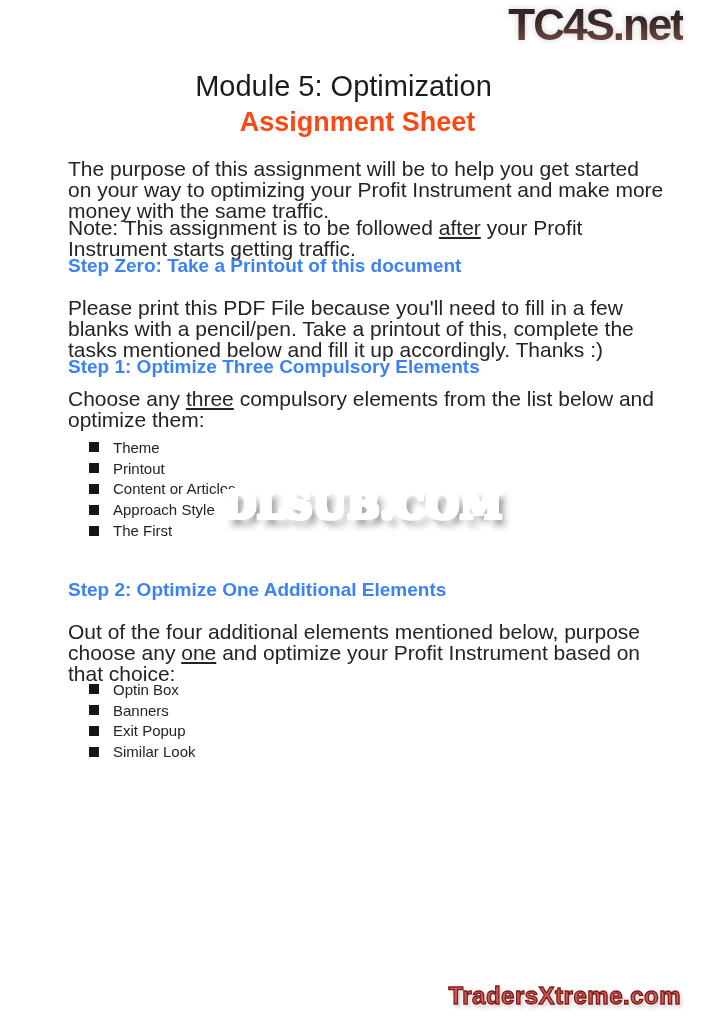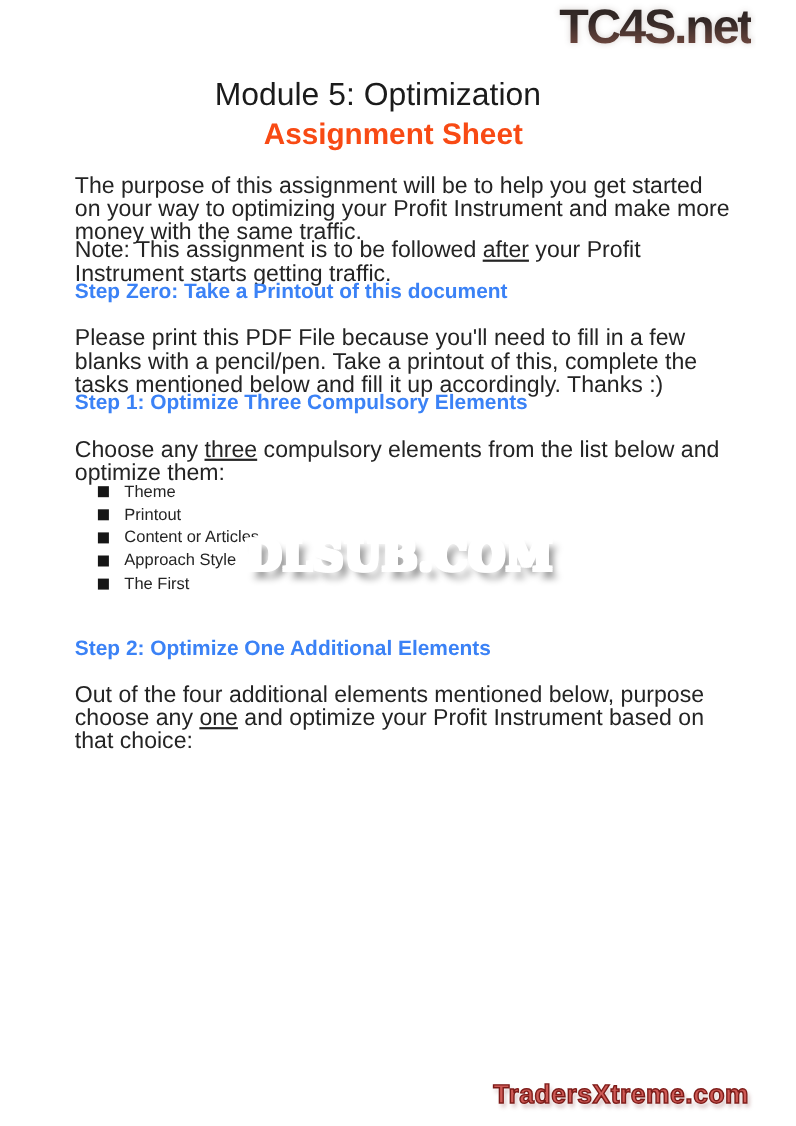--- a/index.html
+++ b/index.html
@@ -69,21 +69,21 @@
     color:#ce5a56;
     -webkit-text-stroke:1.3px #7c1b18;
     text-shadow:0 0 2px #ffffff,0 0 4px #ffffff,2px 3px 4px rgba(110,30,30,0.35);
   }
   
   .p-intro{top:158px;}
   .p-note{top:217px;}
   .h-step0{top:255px;}
   .p-step0{top:297px;}
   .h-step1{top:356px;}
-  .p-step1{top:398px;}
+  .p-step1{top:388px;}
   .list1{top:437px;}
   .h-step2{top:579px;}
   .p-step2{top:621px;}
   .list2{top:679px;}
 </style>
 </head>
 <body>
 
 <div class="page">
 
@@ -123,16 +123,34 @@
         <span class="sq"></span>
         <span>The First</span>
       </li>
   </ul>
 
   <div class="wm-center">DLSUB.COM</div>
 
   <div class="step-heading h-step2">Step 2: Optimize One Additional Elements</div>
   <div class="para p-step2"><span>Out of the four additional elements mentioned below, purpose choose any </span><span class="u">one</span><span> and optimize your Profit Instrument based on that choice:</span></div>
 
+  <ul class="blist list2">
+    <li>
+        <span class="sq"></span>
+        <span>Optin Box</span>
+      </li>
+    <li>
+        <span class="sq"></span>
+        <span>Banners</span>
+      </li>
+    <li>
+        <span class="sq"></span>
+        <span>Exit Popup</span>
+      </li>
+    <li>
+        <span class="sq"></span>
+        <span>Similar Look</span>
+      </li>
+  </ul>
 
   <div class="wm-bottom">TradersXtreme.com</div>
 
 </div>
 
 </body></html>

